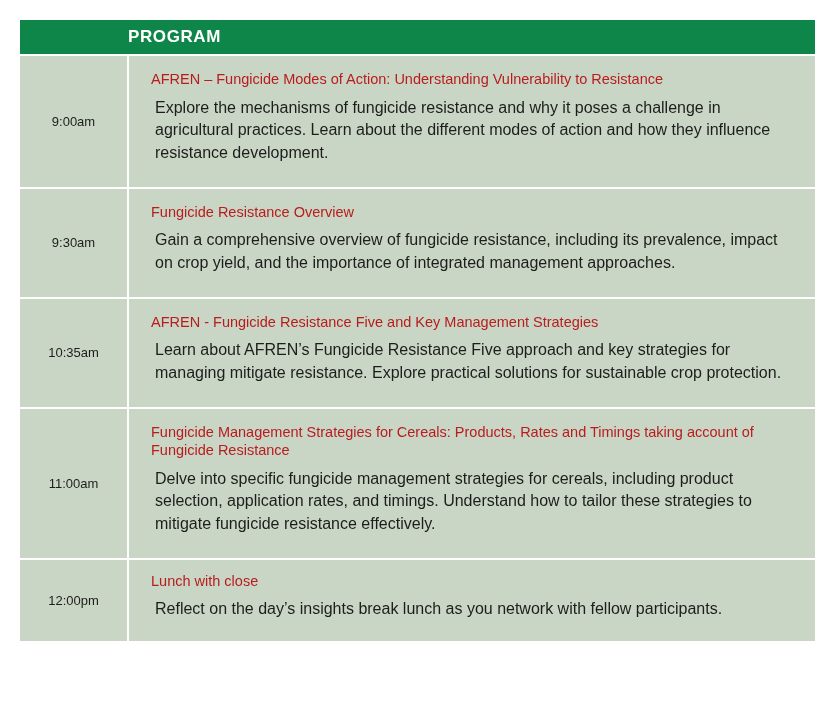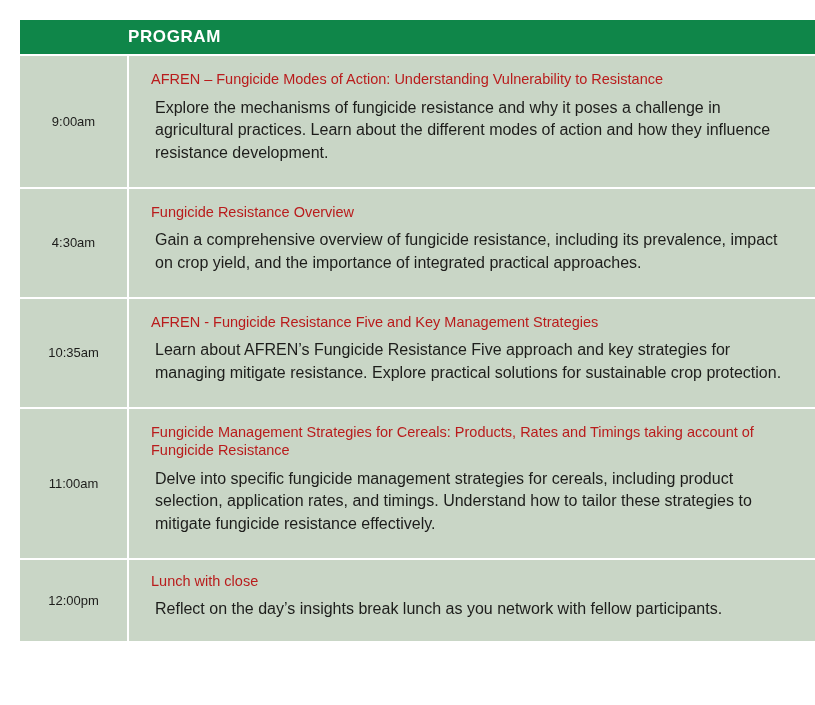--- a/index.html
+++ b/index.html
@@ -101,24 +101,24 @@
 
       <tr class="session-row">
         <td class="session-time">9:00am</td>
         <td class="session-detail">
           <p class="session-title">AFREN – Fungicide Modes of Action: Understanding Vulnerability to Resistance</p>
           <p class="session-desc">Explore the mechanisms of fungicide resistance and why it poses a challenge in agricultural practices. Learn about the different modes of action and how they influence resistance development.</p>
         </td>
       </tr>
 
       <tr class="session-row">
-        <td class="session-time">4:30am</td>
+        <td class="session-time">9:30am</td>
         <td class="session-detail">
           <p class="session-title">Fungicide Resistance Overview</p>
-          <p class="session-desc">Gain a comprehensive overview of fungicide resistance, including its prevalence, impact on crop yield, and the importance of integrated practical approaches.</p>
+          <p class="session-desc">Gain a comprehensive overview of fungicide resistance, including its prevalence, impact on crop yield, and the importance of integrated management approaches.</p>
         </td>
       </tr>
 
 
       <tr class="session-row">
         <td class="session-time">10:35am</td>
         <td class="session-detail">
           <p class="session-title">AFREN - Fungicide Resistance Five and Key Management Strategies</p>
           <p class="session-desc">Learn about AFREN’s Fungicide Resistance Five approach and key strategies for managing mitigate resistance. Explore practical solutions for sustainable crop protection.</p>
         </td>

